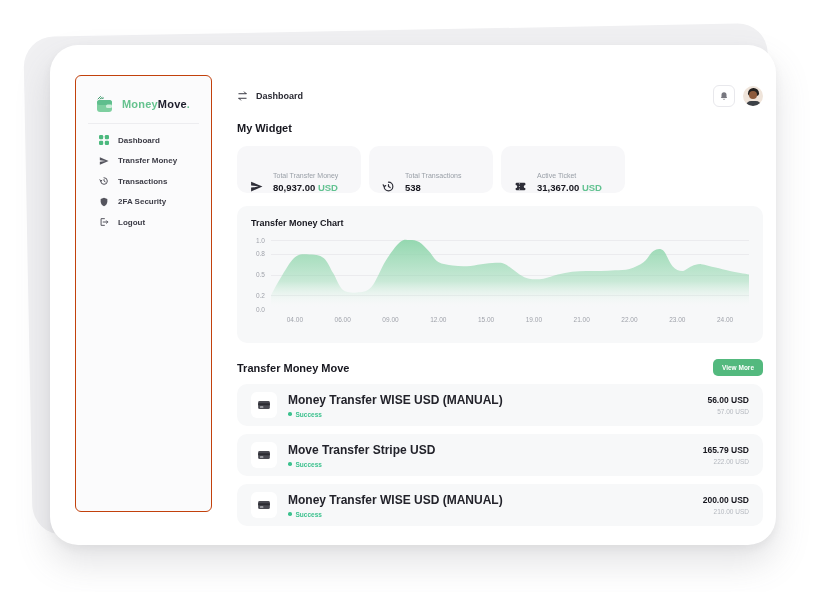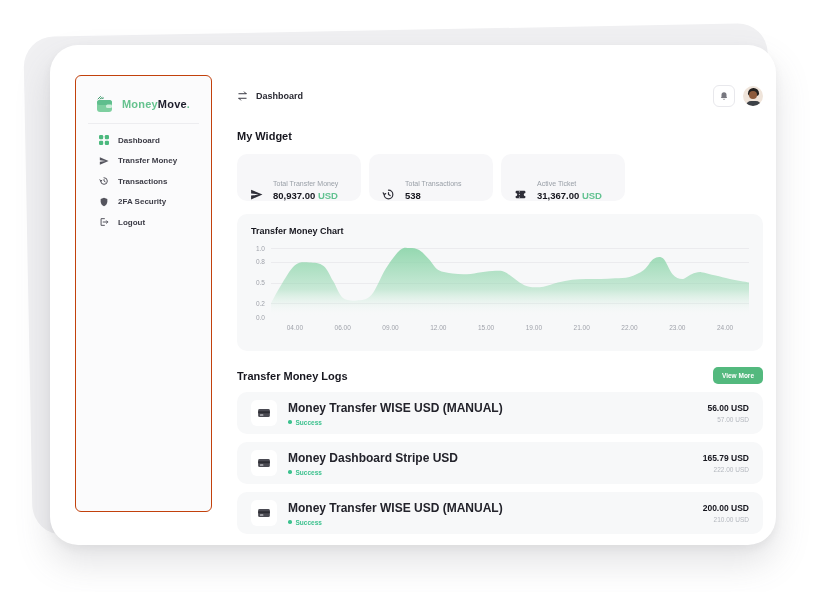--- a/index.html
+++ b/index.html
@@ -36,21 +36,21 @@
   .crumb-label { font-size:9px; font-weight:600; color:#2a2a33; }
   .top-actions { display:flex; align-items:center; gap:8px; }
   .bell-btn { width:22px; height:22px; border:1px solid #e8e8ec; border-radius:6px; background:#fff;
     display:flex; align-items:center; justify-content:center; cursor:pointer; }
   .avatar { width:20px; height:20px; border-radius:50%; background:#efe4da; position:relative; overflow:hidden; cursor:pointer; }
   .avatar .hair { position:absolute; left:4.5px; top:1.5px; width:11px; height:8px; border-radius:6px 6px 3px 3px; background:#23201e; }
   .avatar .face { position:absolute; left:6px; top:4.5px; width:8px; height:8px; border-radius:50%; background:#8d5a3b; }
   .avatar .body { position:absolute; left:2.5px; bottom:-3px; width:15px; height:8px; border-radius:5px 5px 0 0; background:#3c4046; }
 
   .section-title { font-size:11px; font-weight:bold; color:#17171f; }
-  .mt10 { margin-top:21px; }
+  .mt10 { margin-top:13px; }
 
   
   .stat-row { display:flex; gap:8px; margin-top:12px; }
   .stat-card { width:124px; height:47px; background:#f7f7f9; border-radius:10px;
     display:flex; align-items:flex-end; padding-left:13px; gap:10px; }
   .stat-icon { color:#2e2e38; display:flex; }
   .stat-label { font-size:7px; color:#9aa0a8; }
   .stat-value { font-size:9.5px; font-weight:bold; color:#15151d; margin-top:3px; }
   .stat-value .usd { color:#62C291; }
 
@@ -261,21 +261,21 @@
           <span class="x-tick">15.00</span>
           <span class="x-tick">19.00</span>
           <span class="x-tick">21.00</span>
           <span class="x-tick">22.00</span>
           <span class="x-tick">23.00</span>
           <span class="x-tick">24.00</span>
         </div>
       </div>
 
       <div class="logs-head">
-        <span class="section-title">Transfer Money Logs</span>
+        <span class="section-title">Transfer Money Move</span>
         <button class="view-more">View More</button>
       </div>
 
       <div class="log-row">
         <div class="log-iconbox">
           <svg width="14" height="14" viewBox="0 0 24 24">
               <rect x="2" y="5" width="20" height="14" rx="2.5" fill="currentColor"></rect>
               <rect x="2" y="9" width="20" height="3.5" fill="#2c2c33"></rect>
               <rect x="5" y="14.5" width="6" height="1.8" rx="0.9" fill="#e8e8ec"></rect>
             </svg>
@@ -295,21 +295,21 @@
 
       <div class="log-row">
         <div class="log-iconbox">
           <svg width="14" height="14" viewBox="0 0 24 24">
               <rect x="2" y="5" width="20" height="14" rx="2.5" fill="currentColor"></rect>
               <rect x="2" y="9" width="20" height="3.5" fill="#2c2c33"></rect>
               <rect x="5" y="14.5" width="6" height="1.8" rx="0.9" fill="#e8e8ec"></rect>
             </svg>
         </div>
         <div class="log-mid">
-          <div class="log-title">Money Dashboard Stripe USD</div>
+          <div class="log-title">Move Transfer Stripe USD</div>
           <div class="log-status">
               <span class="dot"></span>
               <span class="status-text">Success</span>
             </div>
         </div>
         <div class="log-right">
           <div class="log-amount">165.79 USD</div>
           <div class="log-sub">222.00 USD</div>
         </div>
       </div>

